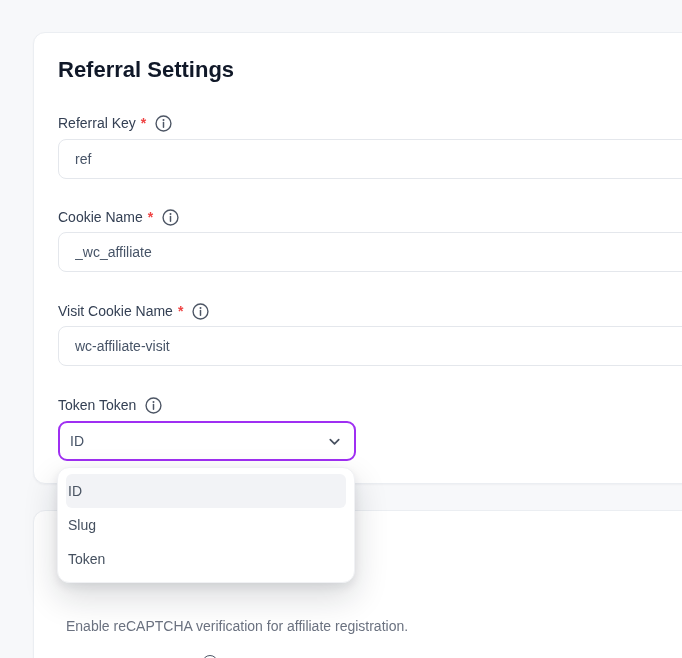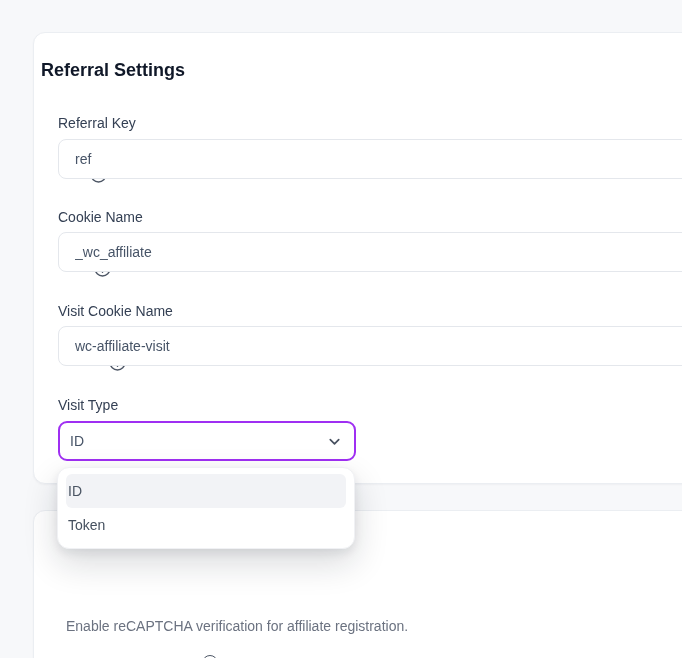--- a/index.html
+++ b/index.html
@@ -21,40 +21,39 @@
     width: 716px;
     background: #ffffff;
     border: 1px solid #ebeef2;
     border-radius: 12px;
     box-shadow: 0 1px 2px rgba(16,24,40,0.04);
   }
   #card-referral { top: 32px; height: 452px; }
   #card-recaptcha { top: 510px; height: 380px; }
   .card-title {
     position: absolute;
-    left: 7px;
+    left: 24px;
     top: 25px;
-    font-size: 18px;
+    font-size: 22px;
     line-height: 24px;
     font-weight: 700;
     color: #101828;
   }
   .field-label {
     position: absolute;
     left: 24px;
     display: flex;
     align-items: center;
     gap: 5px;
     height: 22px;
     font-size: 14px;
     line-height: 22px;
     color: var(--label, #344054);
     font-weight: 500;
     white-space: nowrap;
-    flex-direction: column;
   }
   .field-label .star {
     color: var(--required, #ef4444);
     font-weight: 600;
   }
   .info-icon {
     display: inline-flex;
     width: 17px;
     height: 17px;
     color: #4d5665;
@@ -191,21 +190,21 @@
         <svg viewBox="0 0 16 16">
             <circle cx="8" cy="8" r="7" fill="none" stroke="currentColor" stroke-width="1.3"></circle>
             <circle cx="8" cy="4.7" r="0.95" fill="currentColor"></circle>
             <line x1="8" y1="7.1" x2="8" y2="11.5" stroke="currentColor" stroke-width="1.4" stroke-linecap="round"></line>
           </svg>
       </span>
     </div>
     <input class="text-input" id="input-visit-cookie" readonly="" value="wc-affiliate-visit" style="">
 
     <div class="field-label" id="label-token-type">
-      <span>Visit Type</span>
+      <span>Token Token</span>
       <span class="info-icon">
         <svg viewBox="0 0 16 16">
             <circle cx="8" cy="8" r="7" fill="none" stroke="currentColor" stroke-width="1.3"></circle>
             <circle cx="8" cy="4.7" r="0.95" fill="currentColor"></circle>
             <line x1="8" y1="7.1" x2="8" y2="11.5" stroke="currentColor" stroke-width="1.4" stroke-linecap="round"></line>
           </svg>
       </span>
     </div>
 
     <div class="select-box">
@@ -218,16 +217,17 @@
     </div>
   </section>
 
   <section class="card" id="card-recaptcha">
     <p id="recaptcha-desc">Enable reCAPTCHA verification for affiliate registration.</p>
     <span id="partial-info-icon"></span>
   </section>
 
   <div id="dropdown">
     <div class="dropdown-option selected">ID</div>
+    <div class="dropdown-option">Slug</div>
     <div class="dropdown-option">Token</div>
   </div>
 
 </div>
 
 </body></html>

